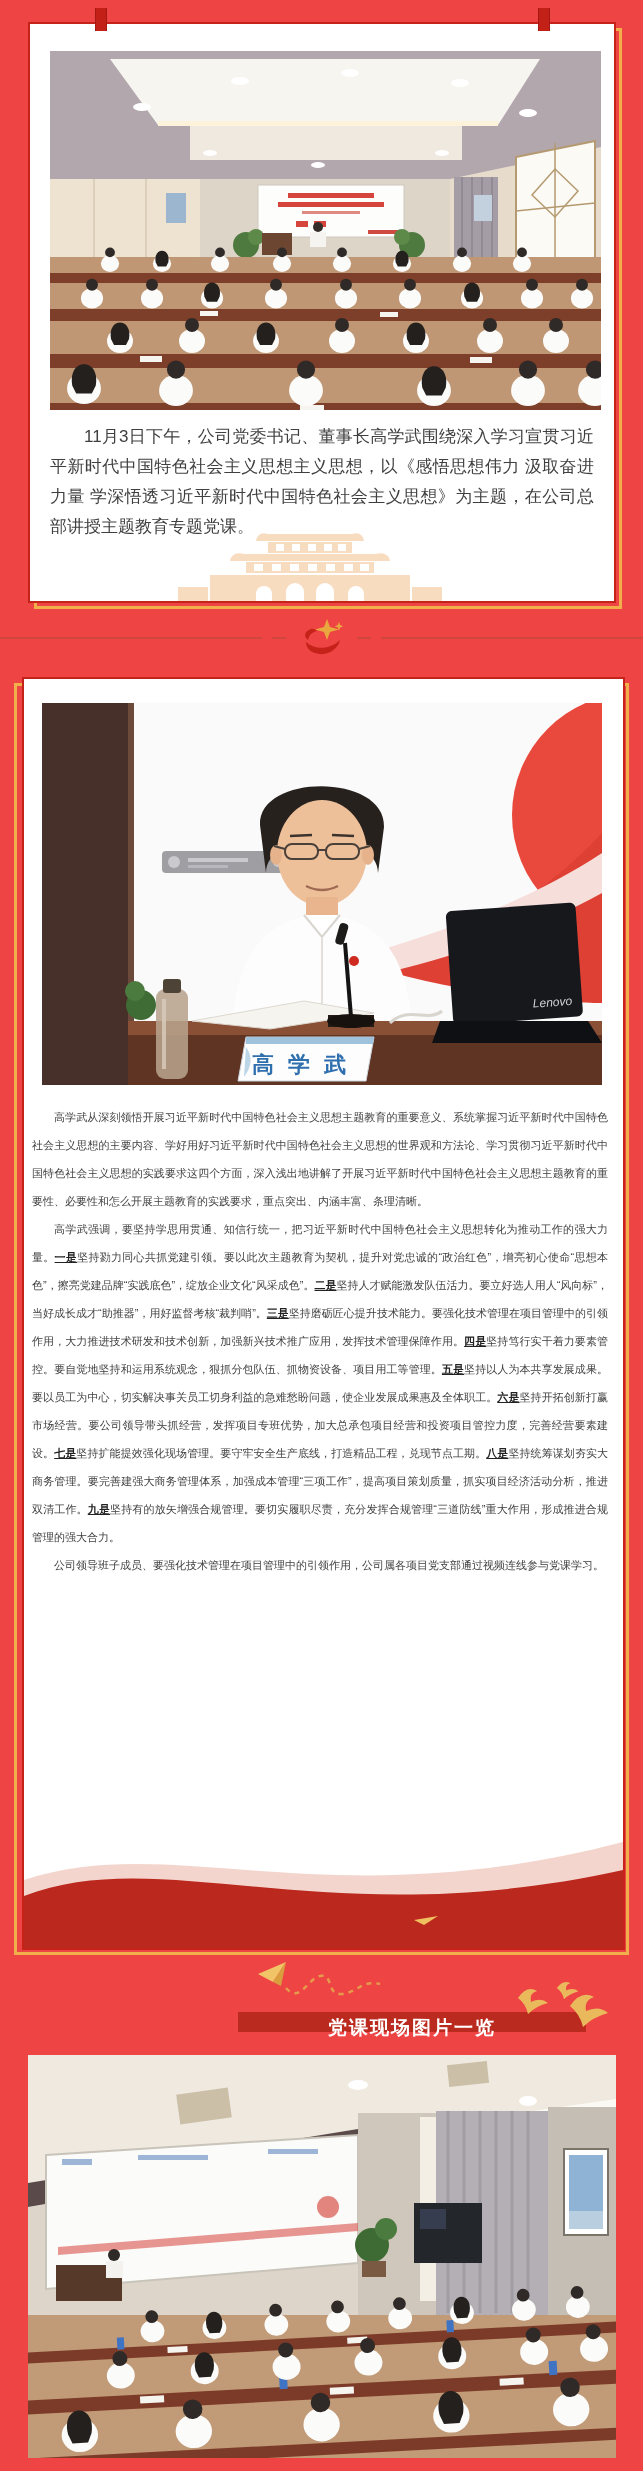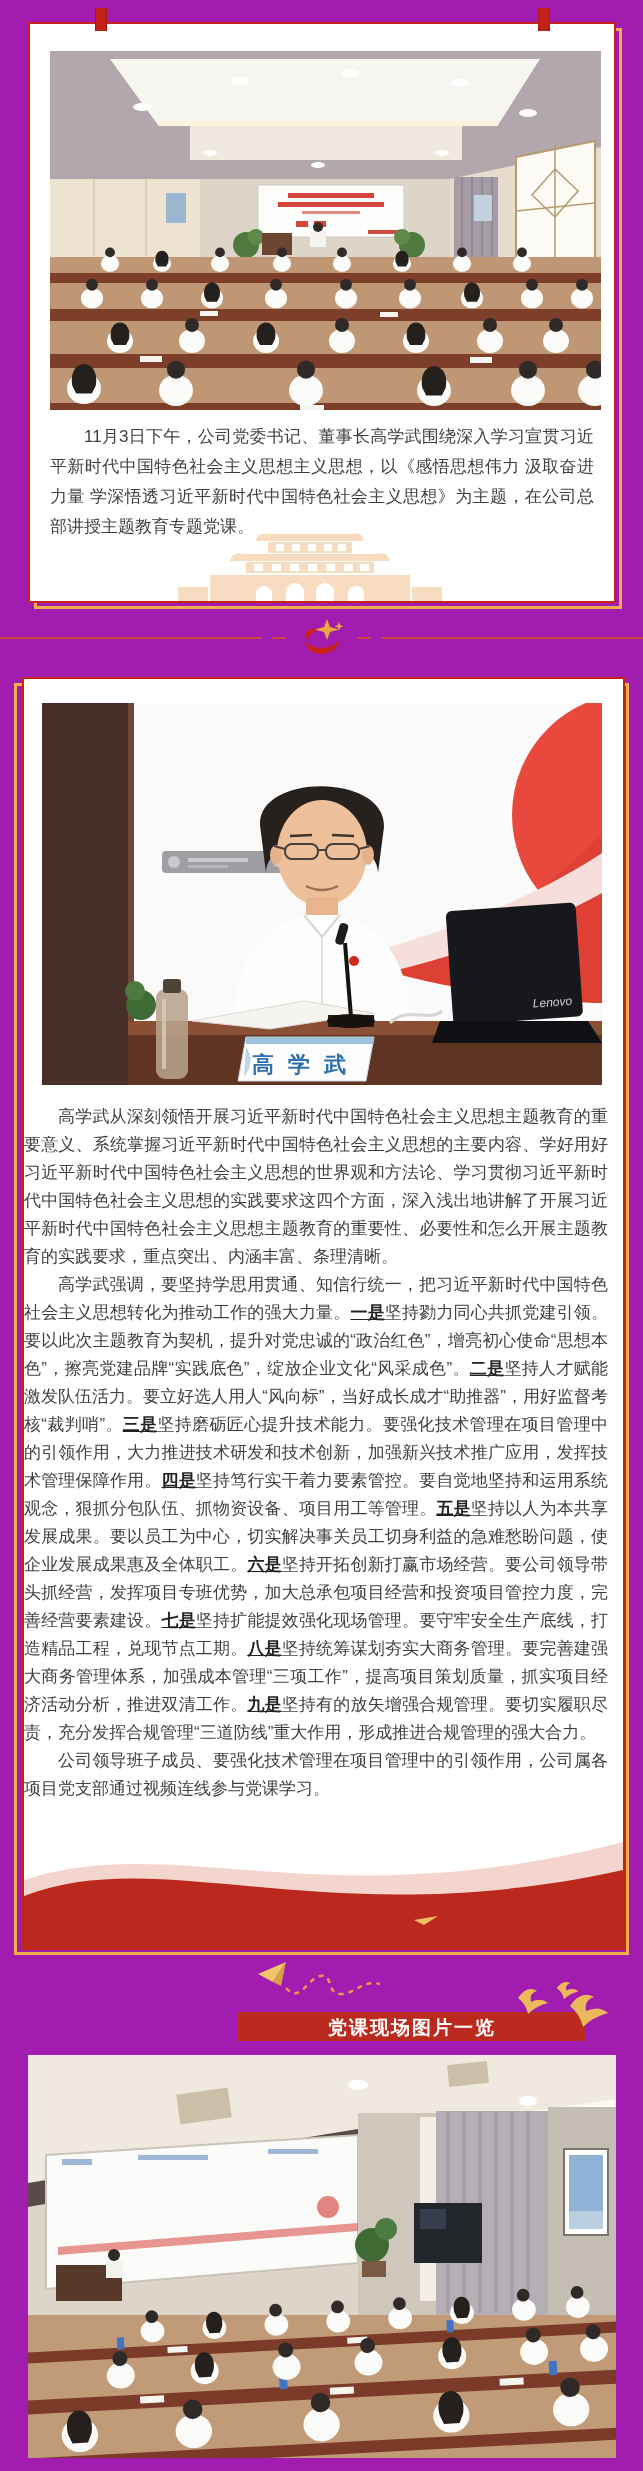--- a/index.html
+++ b/index.html
@@ -1,29 +1,29 @@
 <!DOCTYPE html>
 <html><head>
 <meta charset="utf-8">
 <style>
   html,body{margin:0;padding:0;}
-  .page{position:relative;width:643px;height:2471px;background:#a21caf;overflow:hidden;
+  .page{position:relative;width:643px;height:2471px;background:#ef4444;overflow:hidden;
         font-family:"Liberation Sans","DejaVu Sans",sans-serif;}
   .tab{position:absolute;width:10px;height:23px;background:#c32017;border-left:1px solid #a81812;border-right:1px solid #a81812;z-index:6;}
   .gold-frame{position:absolute;border:3px solid #f1af4b;background:transparent;z-index:1;}
   .card{position:absolute;background:#ffffff;border:2px solid #c5221a;overflow:hidden;z-index:2;}
   .photo{position:absolute;display:block;}
   .card-text{position:relative;color:#3f3f3f;text-align:justify;}
   .card-text p{margin:0;text-indent:2em;}
   .c1-text{margin:12px 20px 0 20px;font-size:17px;line-height:30px;}
-  .c2-text{margin:16px 15px 0 0;font-size:17px;line-height:28px;z-index:3;position:relative;}
+  .c2-text{margin:16px 15px 0 8px;font-size:11px;line-height:28px;z-index:3;position:relative;}
   .c2-text p{margin-bottom:0;}
   .b{font-weight:bold;color:#222;text-decoration:underline;}
   .divider-line{position:absolute;top:637px;height:2px;background:#d0453e;z-index:2;}
-  .banner{position:absolute;left:238px;top:2012px;width:348px;height:29px;background:#bb2a1e;z-index:4;
+  .banner{position:absolute;left:238px;top:2012px;width:348px;height:20px;background:#bb2a1e;z-index:4;
           color:#ffffff;font-weight:bold;font-size:19px;line-height:31px;text-align:center;letter-spacing:2px;}
   .abs{position:absolute;}
   svg{display:block;}
 </style>
 </head>
 <body>
 
 <div class="page">
 
   <div class="tab" style="left:95px;top:8px;"></div>

